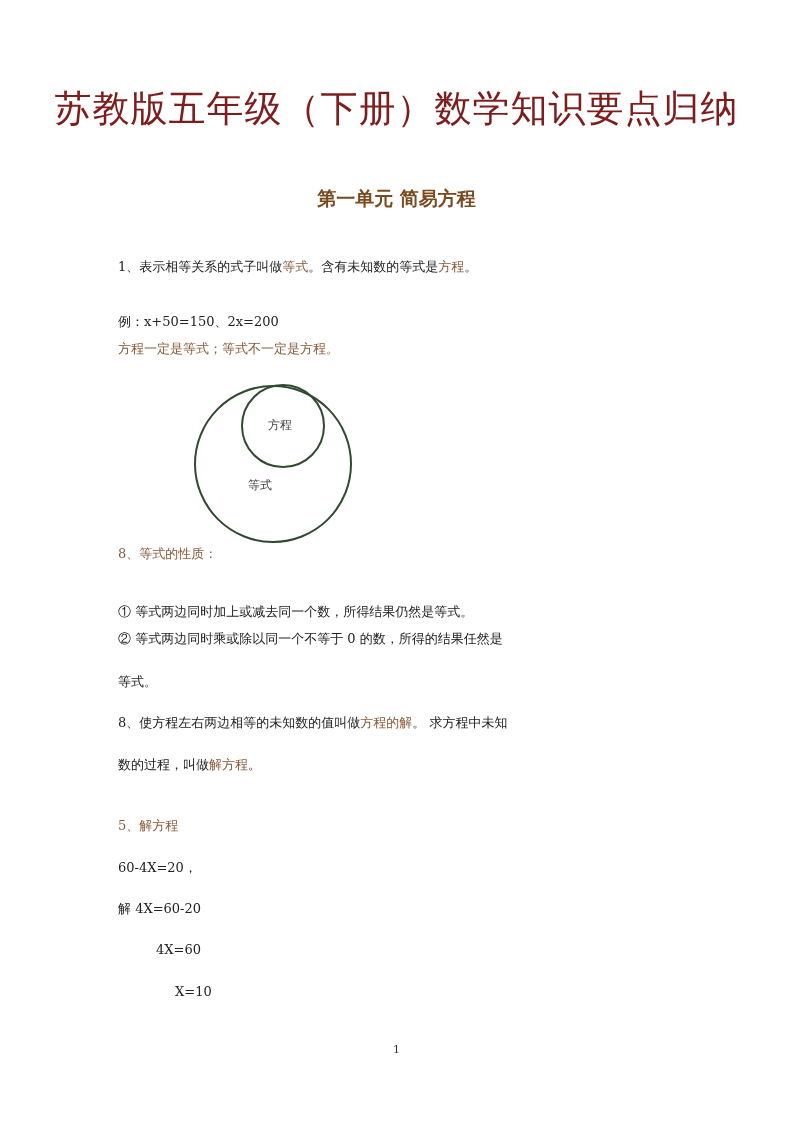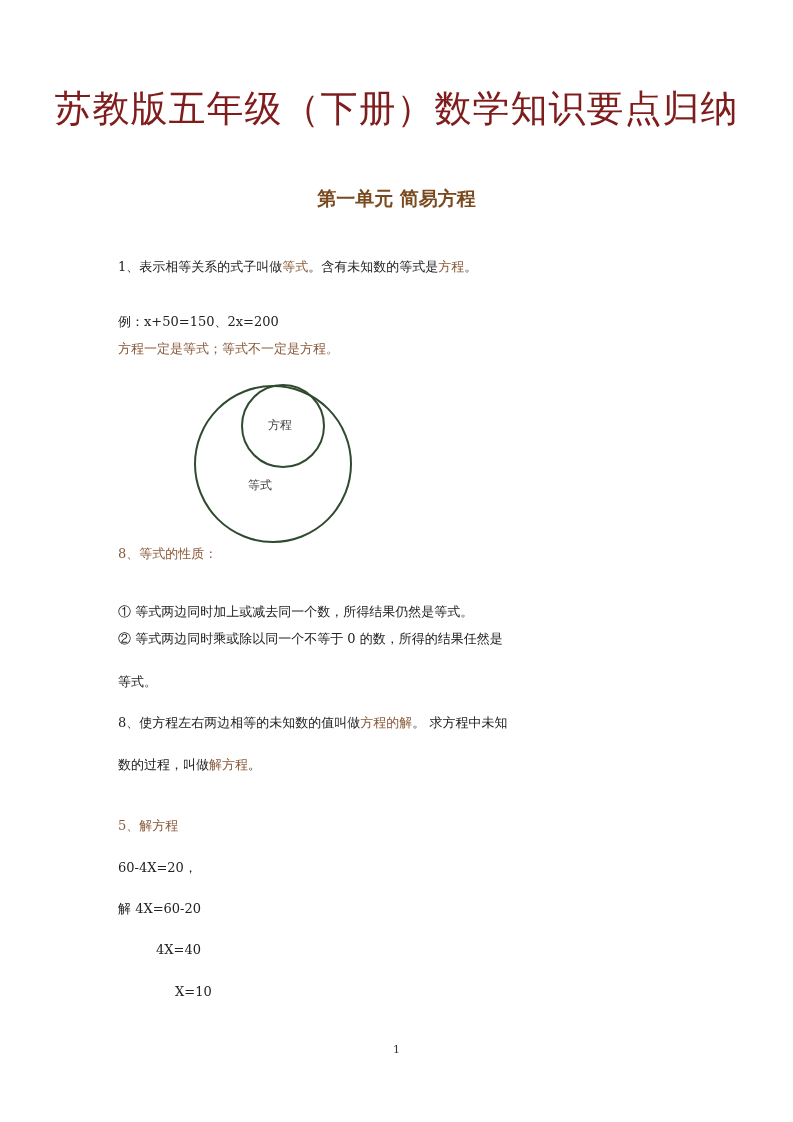--- a/index.html
+++ b/index.html
@@ -46,16 +46,16 @@
 <div class="line" style="top:714px;">
   <span>8、使方程左右两边相等的未知数的值叫做</span><span class="hl">方程的解</span><span>。 求方程中未知</span>
 </div>
 <div class="line" style="top:756px;">
   <span>数的过程，叫做</span><span class="hl">解方程</span><span>。</span>
 </div>
 
 <div class="line hl" style="top:817px;">5、解方程</div>
 <div class="line" style="top:859px;">60-4X=20，</div>
 <div class="line" style="top:900px;">解 4X=60-20</div>
-<div class="line" style="top:942px;left:156px;">4X=40</div>
+<div class="line" style="top:942px;left:156px;">4X=60</div>
 <div class="line" style="top:984px;left:175px;">X=10</div>
 
 <div class="pagenum">1</div>
 
 </body></html>

